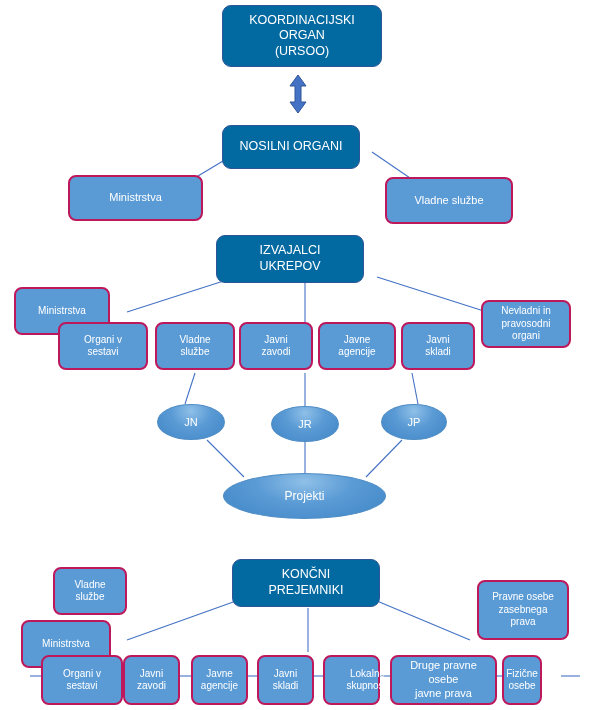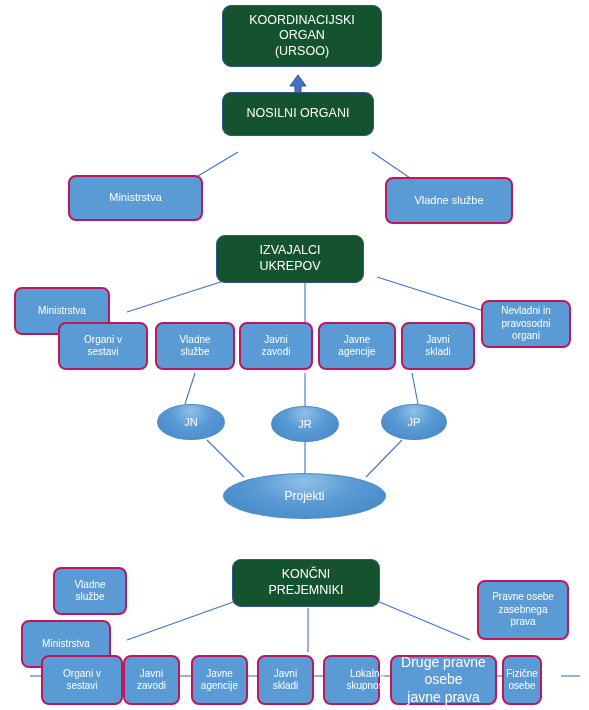--- a/index.html
+++ b/index.html
@@ -32,36 +32,36 @@
     align-items: center;
     justify-content: center;
     text-align: center;
     color: #ffffff;
     line-height: 1.25;
     border-radius: 8px;
     padding: 2px 4px;
     white-space: pre-line;
   }
   .node.primary {
-    background: #14532d;
+    background: #0369a1;
     border: 1px solid #2F5597;
     font-size: 12.5px;
     border-radius: 9px;
   }
   .node.secondary {
     background: #5B9BD5;
     border: 2px solid #be185d;
     font-size: 11px;
     border-radius: 8px;
   }
   .node.small {
     font-size: 10px;
   }
   .node.tiny {
-    font-size: 14px;
+    font-size: 11px;
   }
   .ellipse {
     position: absolute;
     box-sizing: border-box;
     display: flex;
     align-items: center;
     justify-content: center;
     text-align: center;
     color: #ffffff;
     border-radius: 50%;
@@ -113,21 +113,21 @@
   </svg>
 
   <div class="node primary" style="left:222px; top:5px; width:160px; height:62px;">KOORDINACIJSKI
 ORGAN
 (URSOO)</div>
 
   <svg class="arrow-updown" style="left:287px; top:74px;" width="22" height="40" viewBox="0 0 22 40">
     <polygon points="11,1 19,12 14,12 14,28 19,28 11,39 3,28 8,28 8,12 3,12" fill="#4472C4" stroke="#2F5597" stroke-width="1"></polygon>
   </svg>
 
-  <div class="node primary" style="left:222px; top:92px; width:152px; height:44px;">NOSILNI ORGANI</div>
+  <div class="node primary" style="left:222px; top:125px; width:138px; height:44px;">NOSILNI ORGANI</div>
 
   <div class="node secondary" style="left:68px; top:175px; width:135px; height:46px;">Ministrstva</div>
 
   <div class="node secondary" style="left:385px; top:177px; width:128px; height:47px;">Vladne službe</div>
 
   <div class="node primary" style="left:216px; top:235px; width:148px; height:48px;">IZVAJALCI
 UKREPOV</div>
 
   <div class="node secondary small" style="left:14px; top:287px; width:96px; height:48px;">Ministrstva</div>
 

